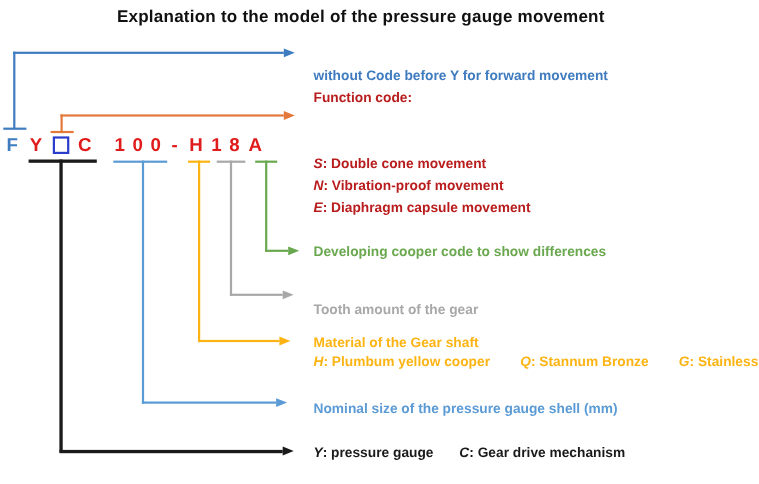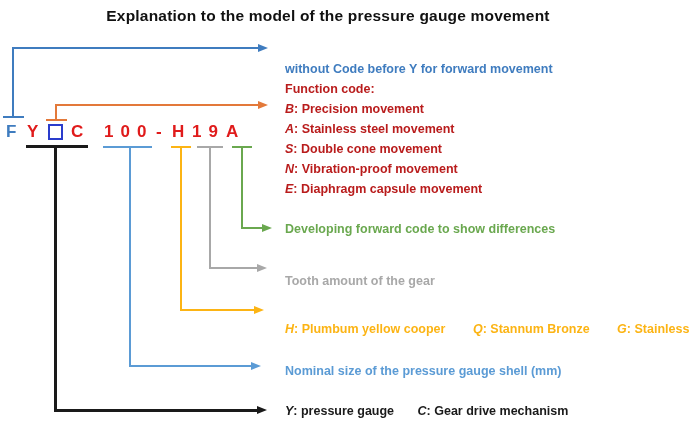--- a/index.html
+++ b/index.html
@@ -51,21 +51,21 @@
 
   <div class="abs title">Explanation to the model of the pressure gauge movement</div>
 
   <span class="abs code c-blue" style="left:6px;">F</span>
   <span class="abs code c-red" style="left:27px;">Y</span>
   <span class="abs sq"></span>
   <span class="abs code c-red" style="left:71px;">C</span>
   <span class="abs code c-red" style="left:104px;letter-spacing:7px;">100</span>
   <span class="abs code c-red" style="left:156px;">-</span>
   <span class="abs code c-red" style="left:172px;">H</span>
-  <span class="abs code c-red" style="left:192px;letter-spacing:7px;">19</span>
+  <span class="abs code c-red" style="left:192px;letter-spacing:7px;">18</span>
   <span class="abs code c-red" style="left:226px;">A</span>
 
   <div>
     <div class="abs bl" style="left:3px;top:116px;width:21px;height:2px;"></div>
     <div class="abs vl bl" style="left:12px;top:47px;height:70px;"></div>
     <div class="abs hl bl" style="left:12px;top:47px;width:246px;"></div>
     <div class="abs ah ah-bl" style="left:258px;top:43.5px;"></div>
   </div>
 
   <div>
@@ -107,40 +107,35 @@
     <div class="abs gn" style="left:232px;top:146px;width:20px;height:2px;"></div>
     <div class="abs vl gn" style="left:241px;top:146px;height:83px;"></div>
     <div class="abs hl gn" style="left:241px;top:227px;width:21px;"></div>
     <div class="abs ah ah-gn" style="left:262px;top:223.5px;"></div>
   </div>
 
   <div class="abs note c-blue" style="left:285px;top:61px;">without Code before Y for forward movement</div>
 
   <div class="abs note c-orange" style="left:285px;top:81px;">Function code:</div>
 
-  <div class="abs note c-orange" style="left:285px;top:101px;">
-    <span class="it">B</span><span>: Precision movement</span>
-  </div>
-  <div class="abs note c-orange" style="left:285px;top:121px;">
-    <span class="it">A</span><span>: Stainless steel movement</span>
-  </div>
   <div class="abs note c-orange" style="left:285px;top:141px;">
     <span class="it">S</span><span>: Double cone movement</span>
   </div>
   <div class="abs note c-orange" style="left:285px;top:161px;">
     <span class="it">N</span><span>: Vibration-proof movement</span>
   </div>
   <div class="abs note c-orange" style="left:285px;top:181px;">
     <span class="it">E</span><span>: Diaphragm capsule movement</span>
   </div>
 
-  <div class="abs note c-green" style="left:285px;top:221px;">Developing forward code to show differences</div>
+  <div class="abs note c-green" style="left:285px;top:221px;">Developing cooper code to show differences</div>
 
   <div class="abs note c-gray" style="left:285px;top:261px;margin-top:12px;">Tooth amount of the gear</div>
 
+  <div class="abs note c-yellow" style="left:285px;top:303px;">Material of the Gear shaft</div>
   <div class="abs note c-yellow" style="left:285px;top:321px;">
     <span class="pair"><span class="it">H</span><span>: Plumbum yellow cooper</span></span>
     <span class="pair"><span class="it">Q</span><span>: Stannum Bronze</span></span>
     <span><span class="it">G</span><span>: Stainless steel</span></span>
   </div>
 
   <div class="abs note c-lblue" style="left:285px;top:363px;">Nominal size of the pressure gauge shell (mm)</div>
 
   <div class="abs note c-black" style="left:285px;top:403px;">
     <span class="pair" style="margin-right:20px;"><span class="it">Y</span><span>: pressure gauge</span></span>

